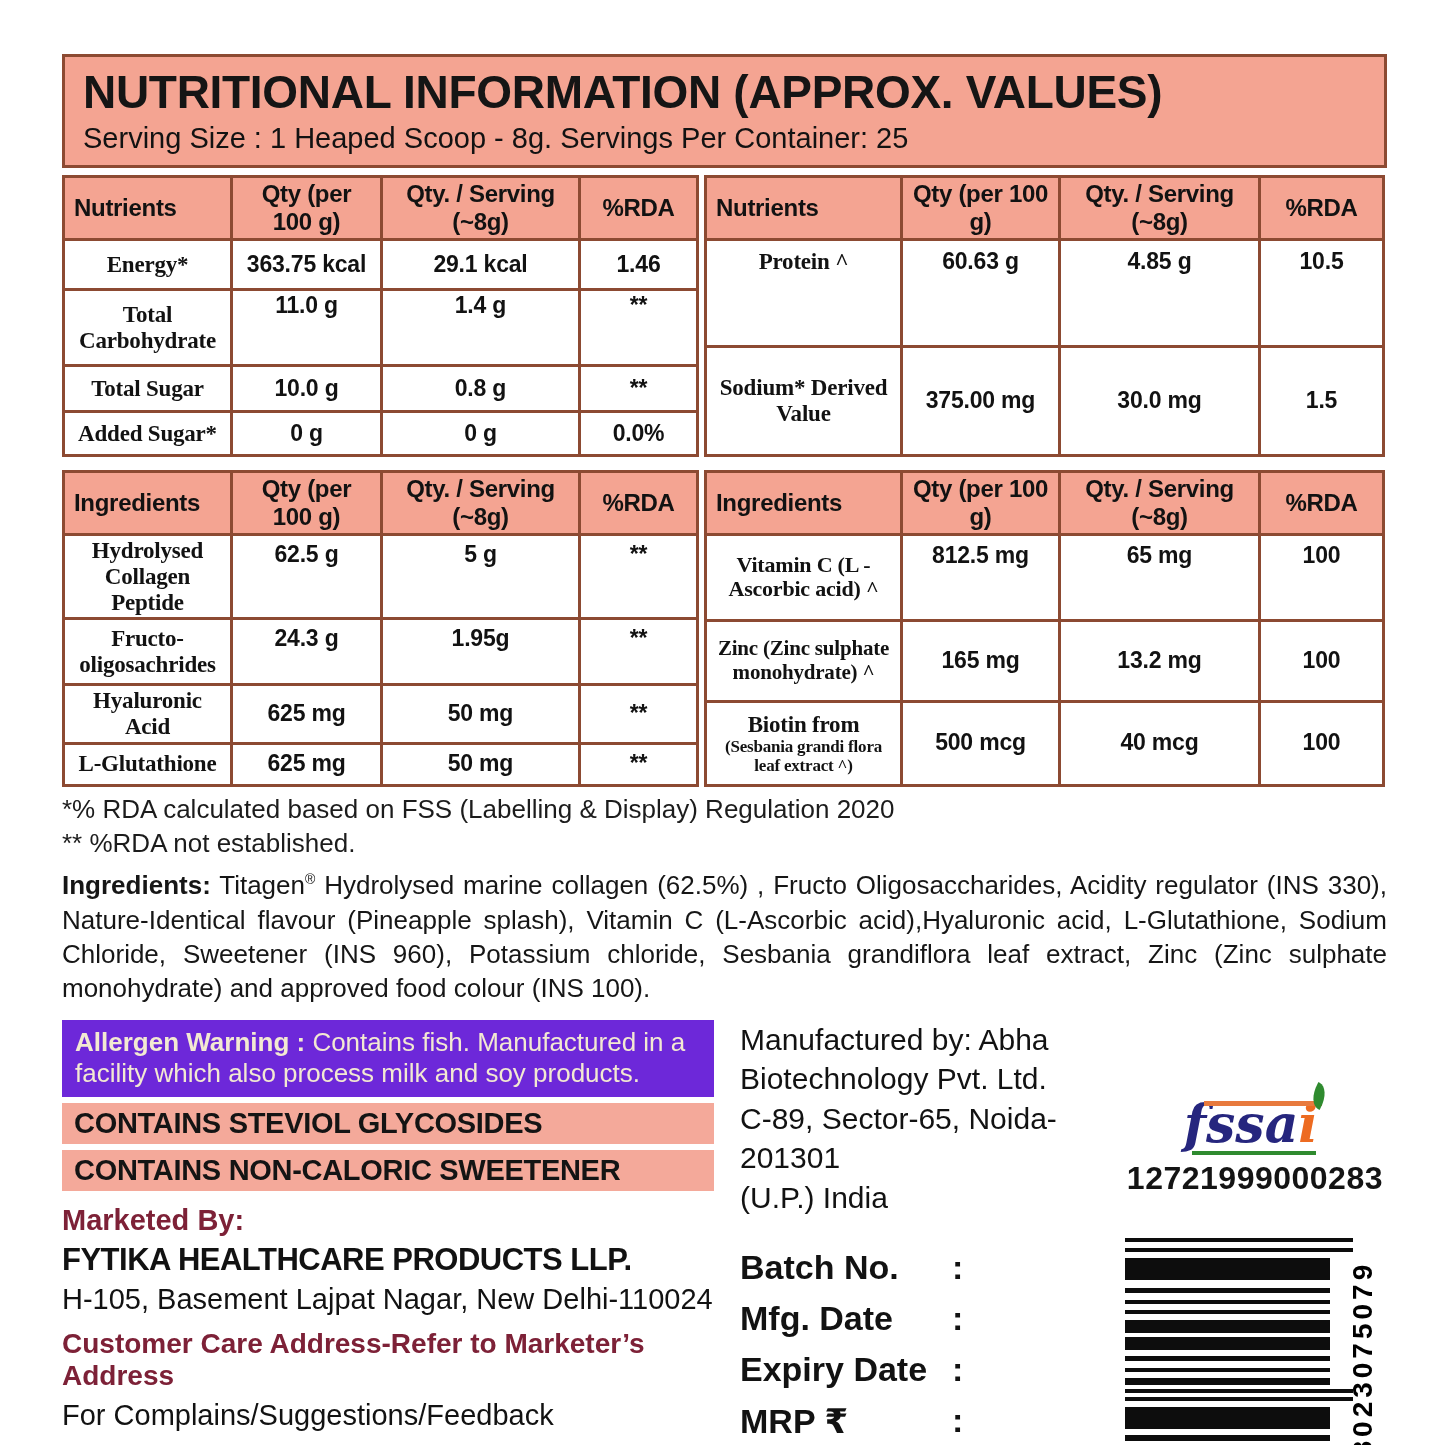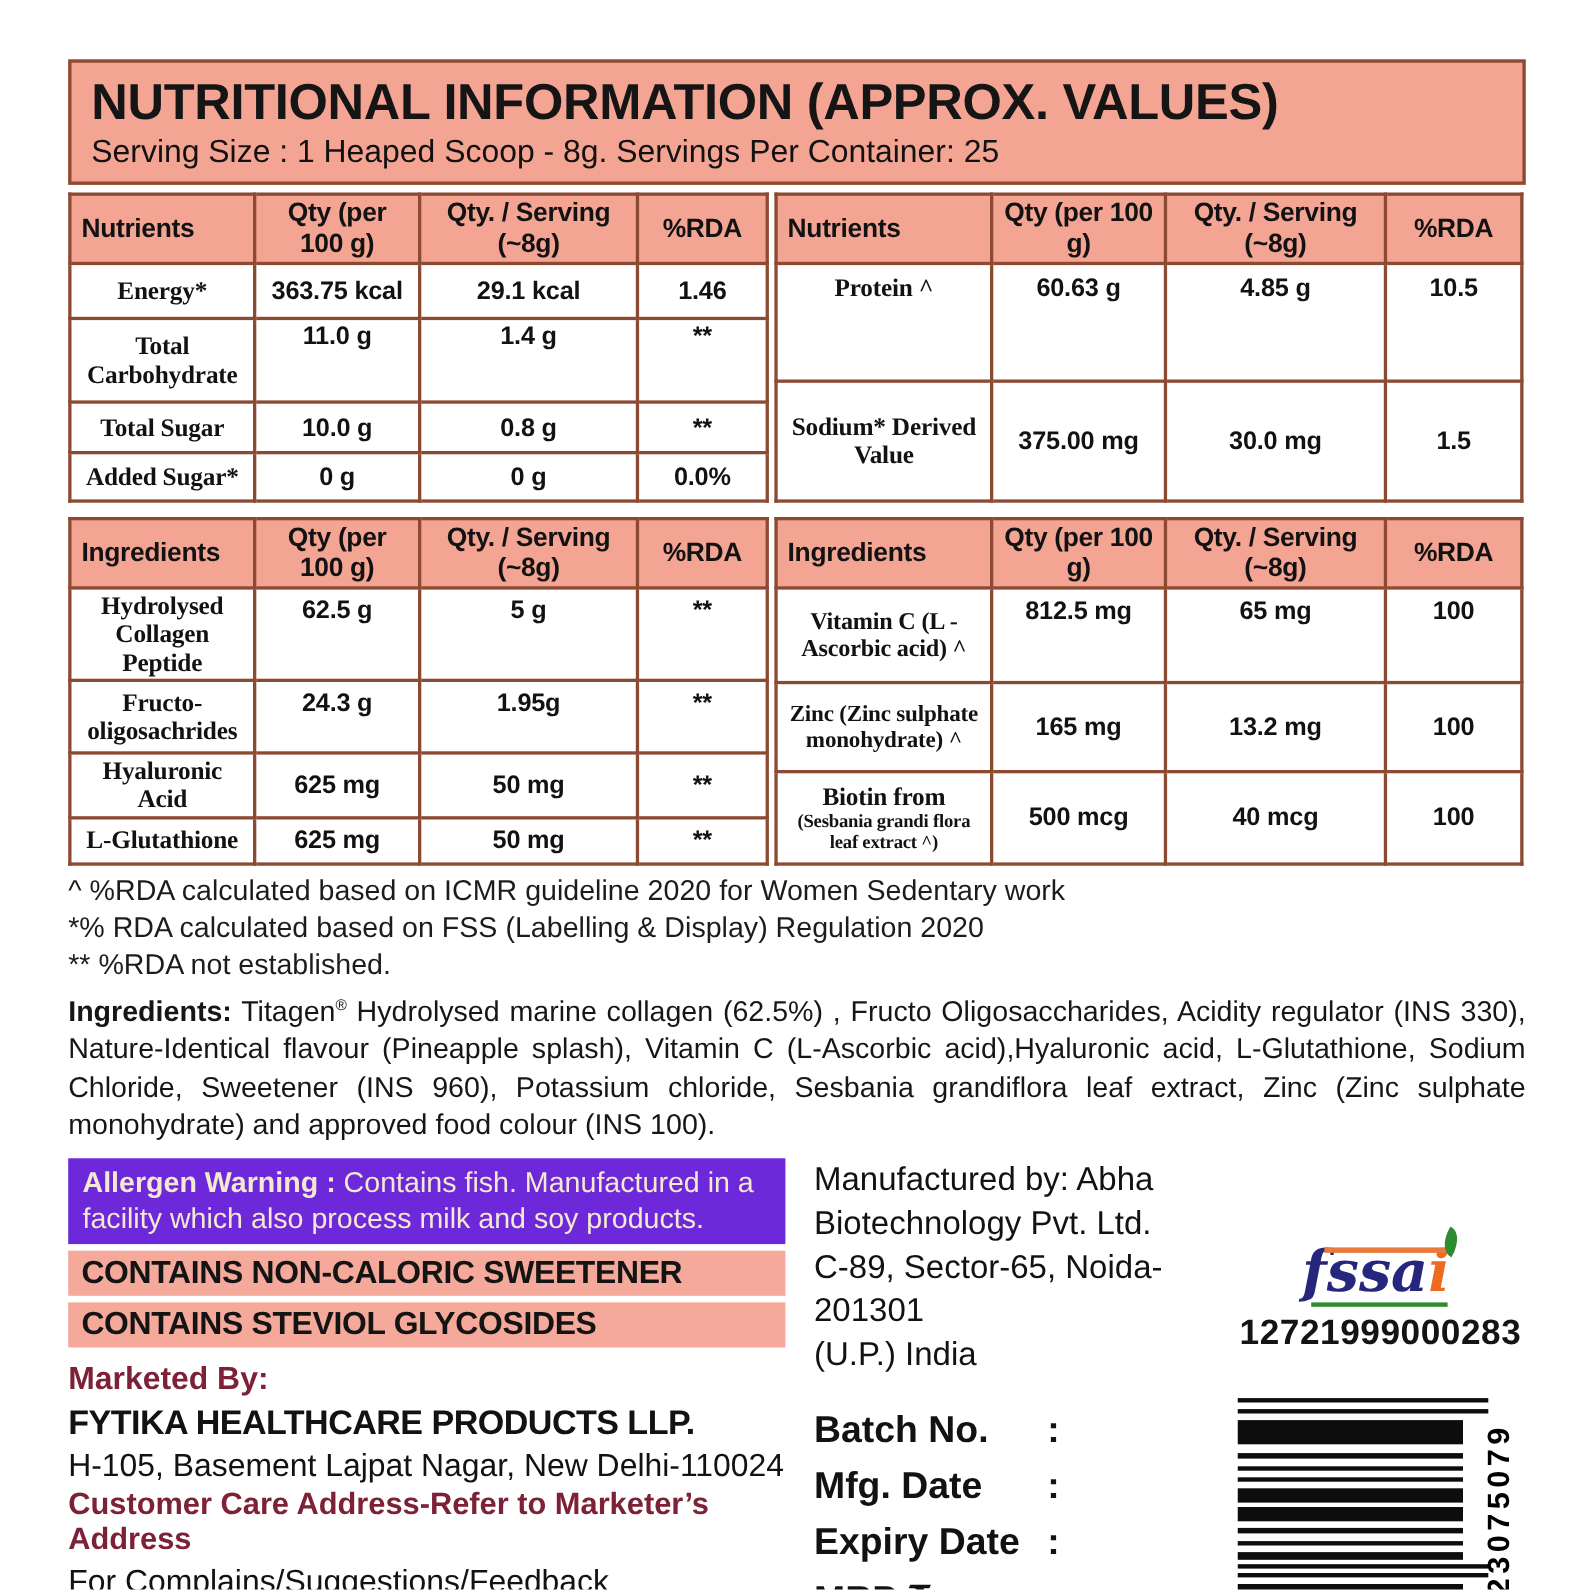--- a/index.html
+++ b/index.html
@@ -34,21 +34,21 @@
   .bottom{display:flex;margin-top:14px;}
   .bottom-left{width:652px;flex:none;}
   .allergen-box{background:#6d28d9;color:#f3e9d2;font-size:26px;line-height:1.22;
                 padding:7px 13px;font-weight:500;}
   .allergen-box b{font-weight:bold;}
   .claim-bar{background:#f4a99a;color:#141414;font-weight:bold;font-size:29px;
              padding:4px 12px;margin-top:6px;letter-spacing:-0.3px;}
   .marketed-label{color:#7d2137;font-weight:bold;font-size:29px;margin-top:13px;}
   .company{font-weight:bold;font-size:31px;margin-top:5px;letter-spacing:-0.5px;}
   .address{font-size:29px;margin-top:5px;font-weight:400;}
-  .cc-label{color:#7d2137;font-weight:bold;font-size:28px;margin-top:1px;}
+  .cc-label{color:#7d2137;font-weight:bold;font-size:28px;margin-top:12px;}
   .cc-line{font-size:29px;margin-top:7px;font-weight:400;}
 
   .bottom-right{flex:1;padding-left:26px;}
   .mfg-row{display:flex;align-items:center;}
   .mfg-text{font-size:30px;line-height:1.32;font-weight:400;}
   .fssai-right{margin-left:auto;margin-right:4px;margin-top:34px;text-align:center;}
   .batch-row{display:flex;margin-top:18px;}
   .batch-lines{font-size:34px;font-weight:bold;}
   .batch-line{display:flex;margin-top:12px;}
   .batch-line .bl{min-width:212px;}
@@ -234,37 +234,36 @@
           </td>
           <td>500 mcg</td>
           <td>40 mcg</td>
           <td>100</td>
         </tr>
       </tbody>
     </table>
   </div>
 
   <div class="footnotes">
-    <div>^ %RDA calculated based on ICMR guideline 2020 for Women Sedentary work</div>
     <div>*% RDA calculated based on FSS (Labelling &amp; Display) Regulation 2020</div>
     <div>** %RDA not established.</div>
   </div>
 
   <div class="ing-para">
     <b>Ingredients:</b><span> Titagen</span><sup>®</sup><span> Hydrolysed marine collagen (62.5%) , Fructo Oligosaccharides, Acidity regulator (INS 330), Nature-Identical flavour (Pineapple splash), Vitamin C (L-Ascorbic acid),Hyaluronic acid, L-Glutathione, Sodium Chloride, Sweetener (INS 960), Potassium chloride, Sesbania grandiflora leaf extract, Zinc (Zinc sulphate monohydrate) and approved food colour (INS 100).</span>
   </div>
 
   <div class="bottom">
 
     <div class="bottom-left">
       <div class="allergen-box">
         <b>Allergen Warning :</b><span> Contains fish. Manufactured in a facility which also process milk and soy products.</span>
       </div>
+      <div class="claim-bar">CONTAINS STEVIOL GLYCOSIDES</div>
       <div class="claim-bar">CONTAINS NON-CALORIC SWEETENER</div>
-      <div class="claim-bar">CONTAINS STEVIOL GLYCOSIDES</div>
 
       <div class="marketed-label">Marketed By:</div>
       <div class="company">FYTIKA HEALTHCARE PRODUCTS LLP.</div>
       <div class="address">H-105, Basement Lajpat Nagar, New Delhi-110024</div>
 
       <div class="cc-label">Customer Care Address-Refer to Marketer’s Address</div>
       <div class="cc-line">For Complains/Suggestions/Feedback</div>
 
     </div>
 

